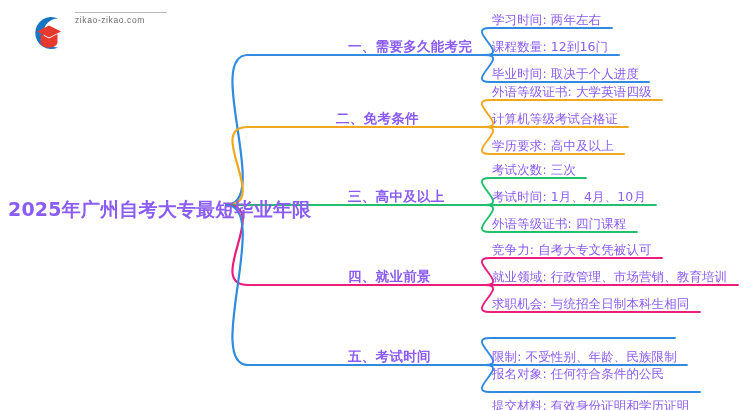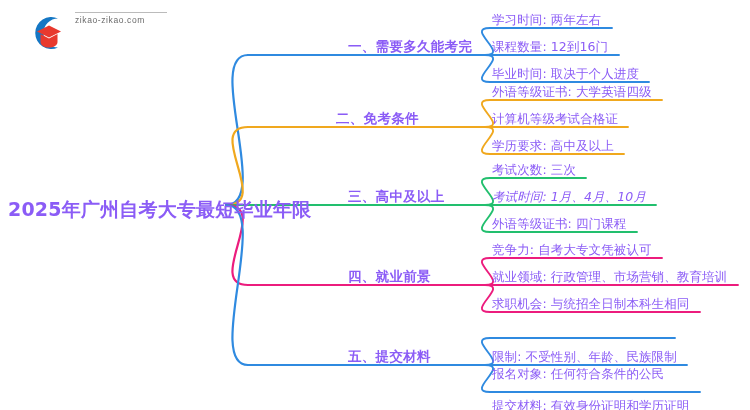--- a/index.html
+++ b/index.html
@@ -160,25 +160,25 @@
       <div class="node l1-node" style="left: 348px; top: 38px;">一、需要多久能考完</div>
       <div class="node l2-node" style="left: 492px; top: 12px;">学习时间: 两年左右</div>
       <div class="node l2-node" style="left: 492px; top: 39px;">课程数量: 12到16门</div>
       <div class="node l2-node" style="left: 492px; top: 66px;">毕业时间: 取决于个人进度</div>
       <div class="node l1-node" style="left: 336px; top: 110px;">二、免考条件</div>
       <div class="node l2-node" style="left: 492px; top: 84px;">外语等级证书: 大学英语四级</div>
       <div class="node l2-node" style="left: 492px; top: 111px;">计算机等级考试合格证</div>
       <div class="node l2-node" style="left: 492px; top: 138px;">学历要求: 高中及以上</div>
       <div class="node l1-node" style="left: 348px; top: 188px;">三、高中及以上</div>
       <div class="node l2-node" style="left: 492px; top: 162px;">考试次数: 三次</div>
-      <div class="node l2-node" style="left: 492px; top: 189px; font-style: italic;">考试时间: 1月、4月、10月</div>
+      <div class="node l2-node" style="left: 492px; top: 189px;">考试时间: 1月、4月、10月</div>
       <div class="node l2-node" style="left: 492px; top: 216px;">外语等级证书: 四门课程</div>
       <div class="node l1-node" style="left: 348px; top: 268px;">四、就业前景</div>
       <div class="node l2-node" style="left: 492px; top: 242px;">竞争力: 自考大专文凭被认可</div>
       <div class="node l2-node" style="left: 492px; top: 269px;">就业领域: 行政管理、市场营销、教育培训</div>
       <div class="node l2-node" style="left: 492px; top: 296px;">求职机会: 与统招全日制本科生相同</div>
-      <div class="node l1-node" style="left: 348px; top: 348px;">五、提交材料</div>
+      <div class="node l1-node" style="left: 348px; top: 348px;">五、考试时间</div>
       <div class="node l2-node" style="left: 492px; top: 322px; margin-top: 44px;">报名对象: 任何符合条件的公民</div>
       <div class="node l2-node" style="left: 492px; top: 349px;">限制: 不受性别、年龄、民族限制</div>
       <div class="node l2-node" style="left: 492px; top: 376px; margin-top: 22px;">提交材料: 有效身份证明和学历证明</div>
     </div>
 
 </div>
 
 </body></html>

